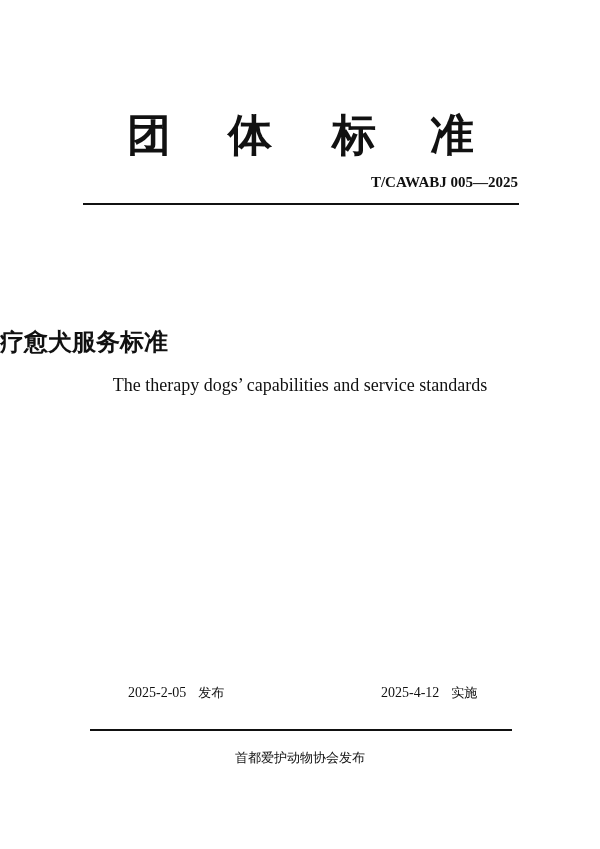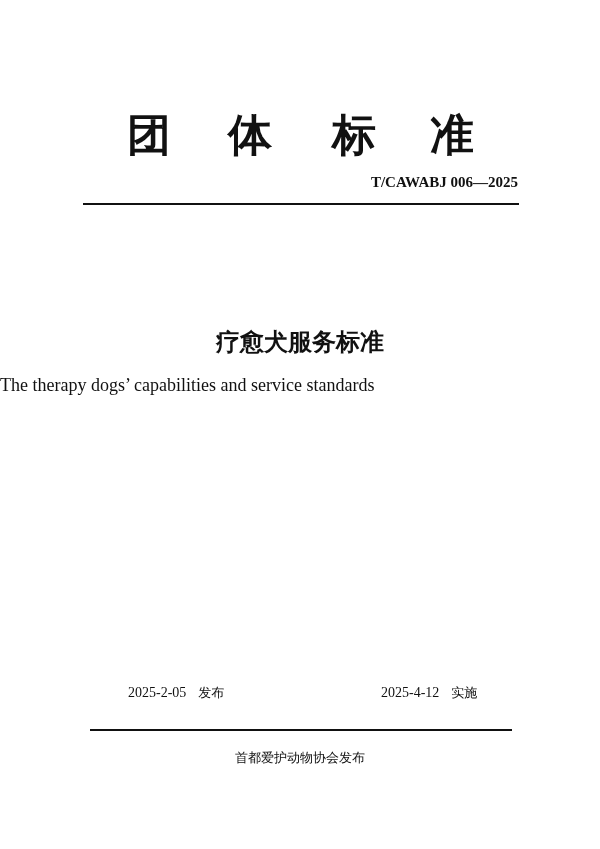--- a/index.html
+++ b/index.html
@@ -9,25 +9,25 @@
     left: 0; width: 600px; top: 105px; text-align: center;
     font-family: "DejaVu Serif", "Liberation Serif", serif; font-weight: bold; font-size: 44px;
     height: 60px; line-height: 60px;
   }
   .big-title span { position: absolute; top: 0; }
   .std-code {
     right: 82px; top: 174px; font-family: "Liberation Serif", serif; font-weight: bold; font-size: 15px;
   }
   .rule1 { left: 83px; width: 436px; top: 203px; height: 2px; background: #111; }
   .cn-title {
-    left: 0; width: 600px; top: 326px; text-align: center;
+    left: 0; width: 600px; top: 326px; text-align: left;
     font-family: Liberation Sans, sans-serif; font-weight: bold; font-size: 24px;
   }
   .en-title {
-    left: 0; width: 600px; top: 375px; 
+    left: 0; width: 600px; top: 375px; text-align: center;
     font-family: "Liberation Serif", serif; font-size: 18px;
   }
   .date {
     top: 684px; font-family: "Liberation Serif", serif; font-size: 14px;
   }
   .date .cn { font-family: "DejaVu Sans", sans-serif; font-size: 13px; margin-left: 12px; }
   .rule2 { left: 90px; width: 422px; top: 729px; height: 1.5px; background: #111; }
   .publisher {
     left: 0; width: 600px; top: 749px; text-align: center;
     font-family: "DejaVu Sans", sans-serif; font-size: 13px;
@@ -36,21 +36,21 @@
 </head>
 <body>
 
 <div class="abs big-title">
   <span style="left:127px">团</span>
   <span style="left:228px">体</span>
   <span style="left:332px">标</span>
   <span style="left:430px">准</span>
 </div>
 
-<div class="abs std-code">T/CAWABJ 006—2025</div>
+<div class="abs std-code">T/CAWABJ 005—2025</div>
 <div class="abs rule1"></div>
 
 <div class="abs cn-title">疗愈犬服务标准</div>
 <div class="abs en-title">The therapy dogs’ capabilities and service standards</div>
 
 <div class="abs date" style="left:128px">
   <span>2025-2-05</span><span class="cn">发布</span>
 </div>
 <div class="abs date" style="left:381px">
   <span>2025-4-12</span><span class="cn">实施</span>

